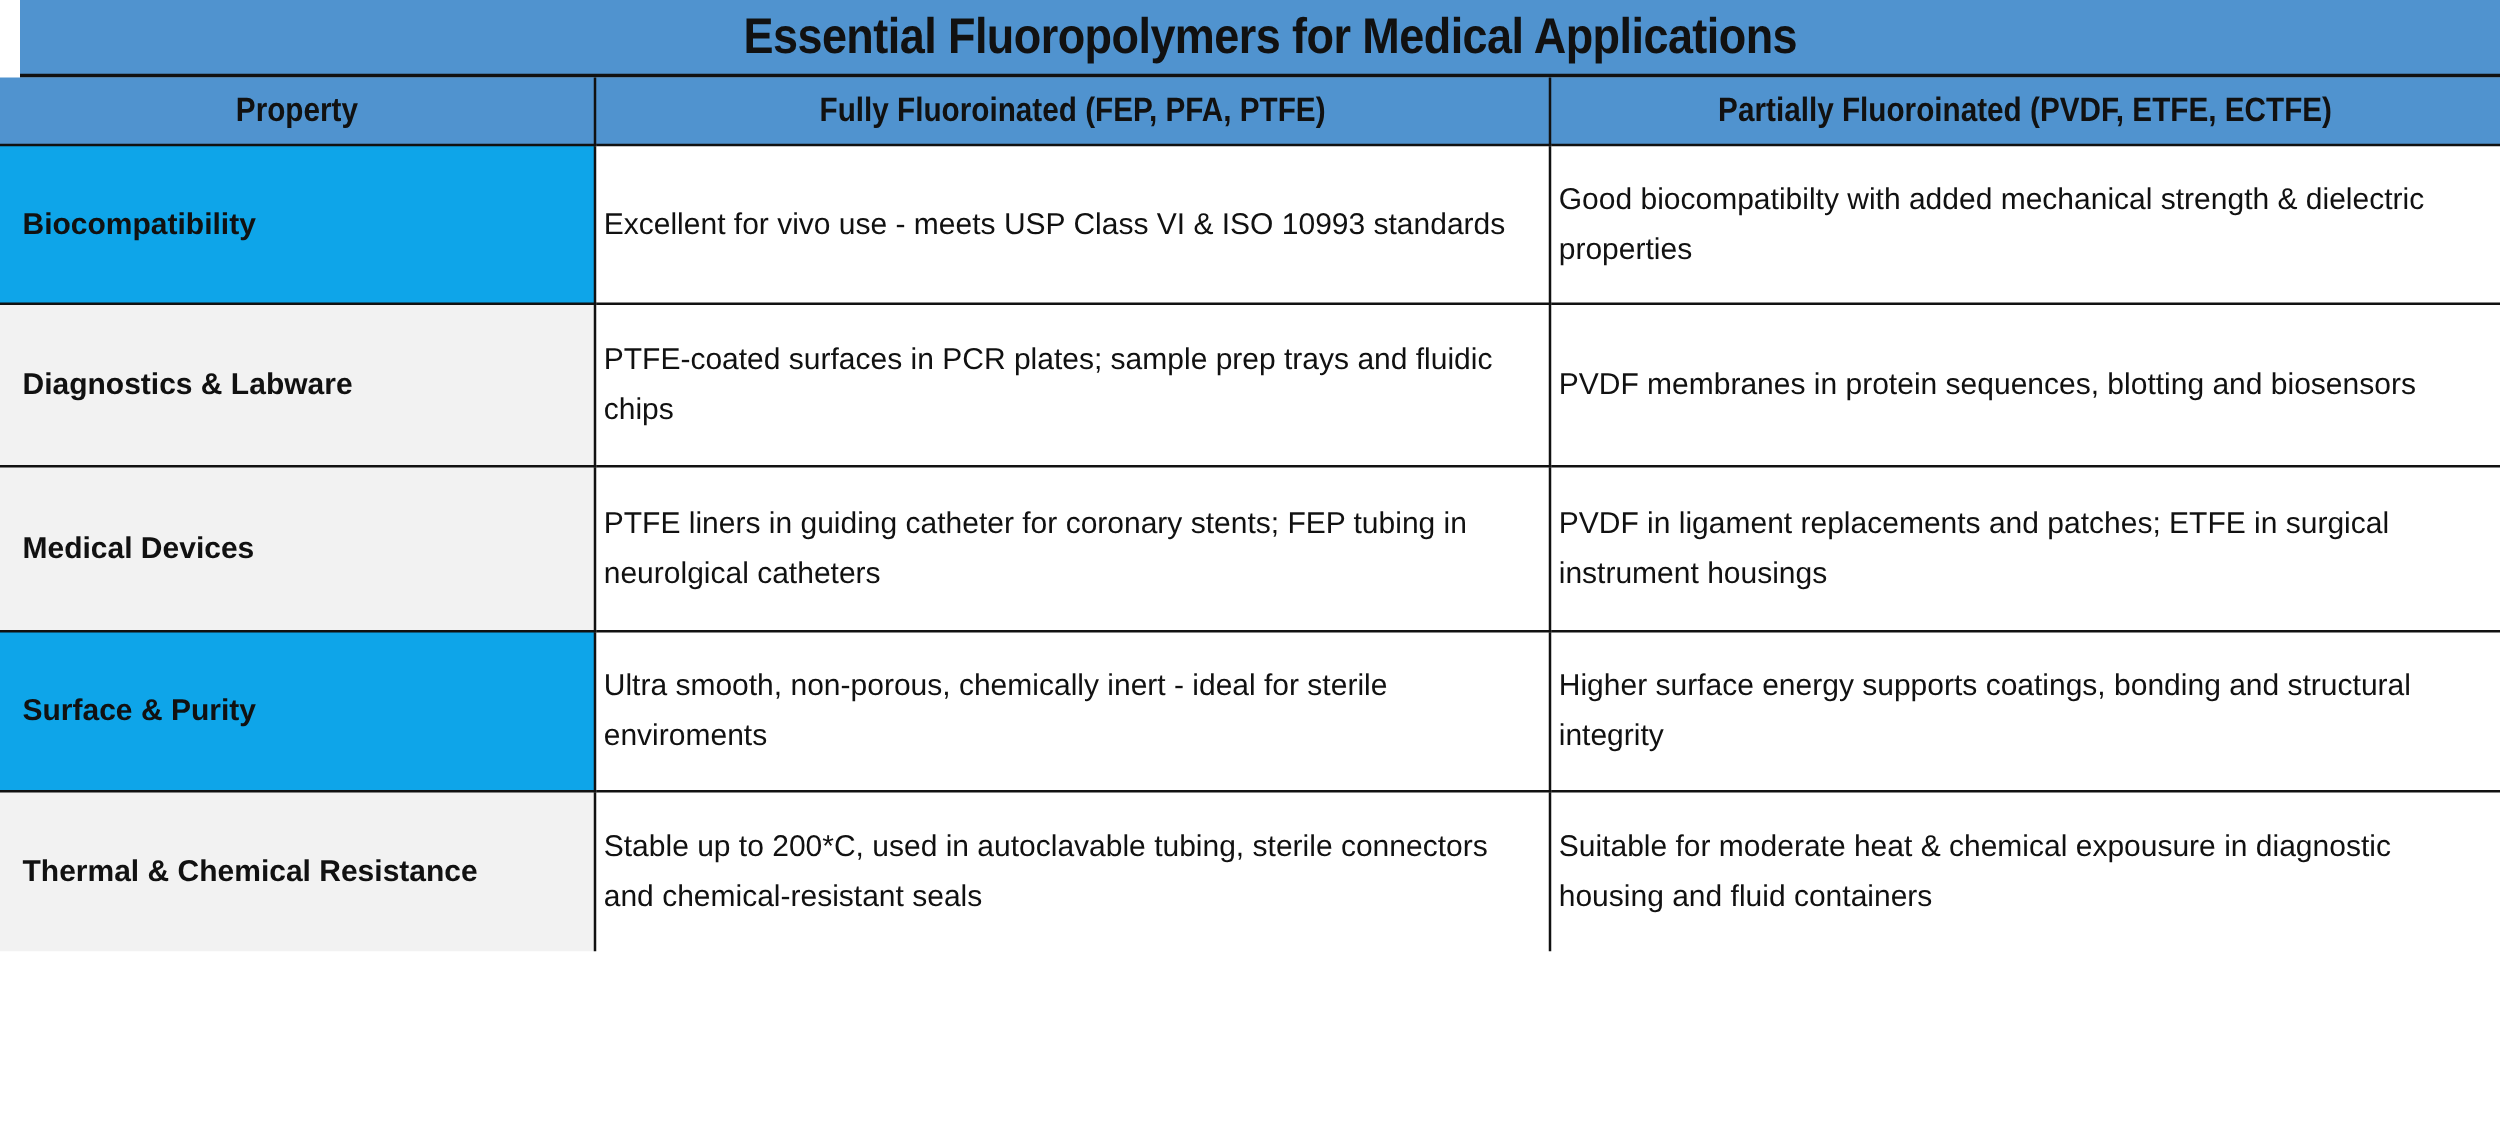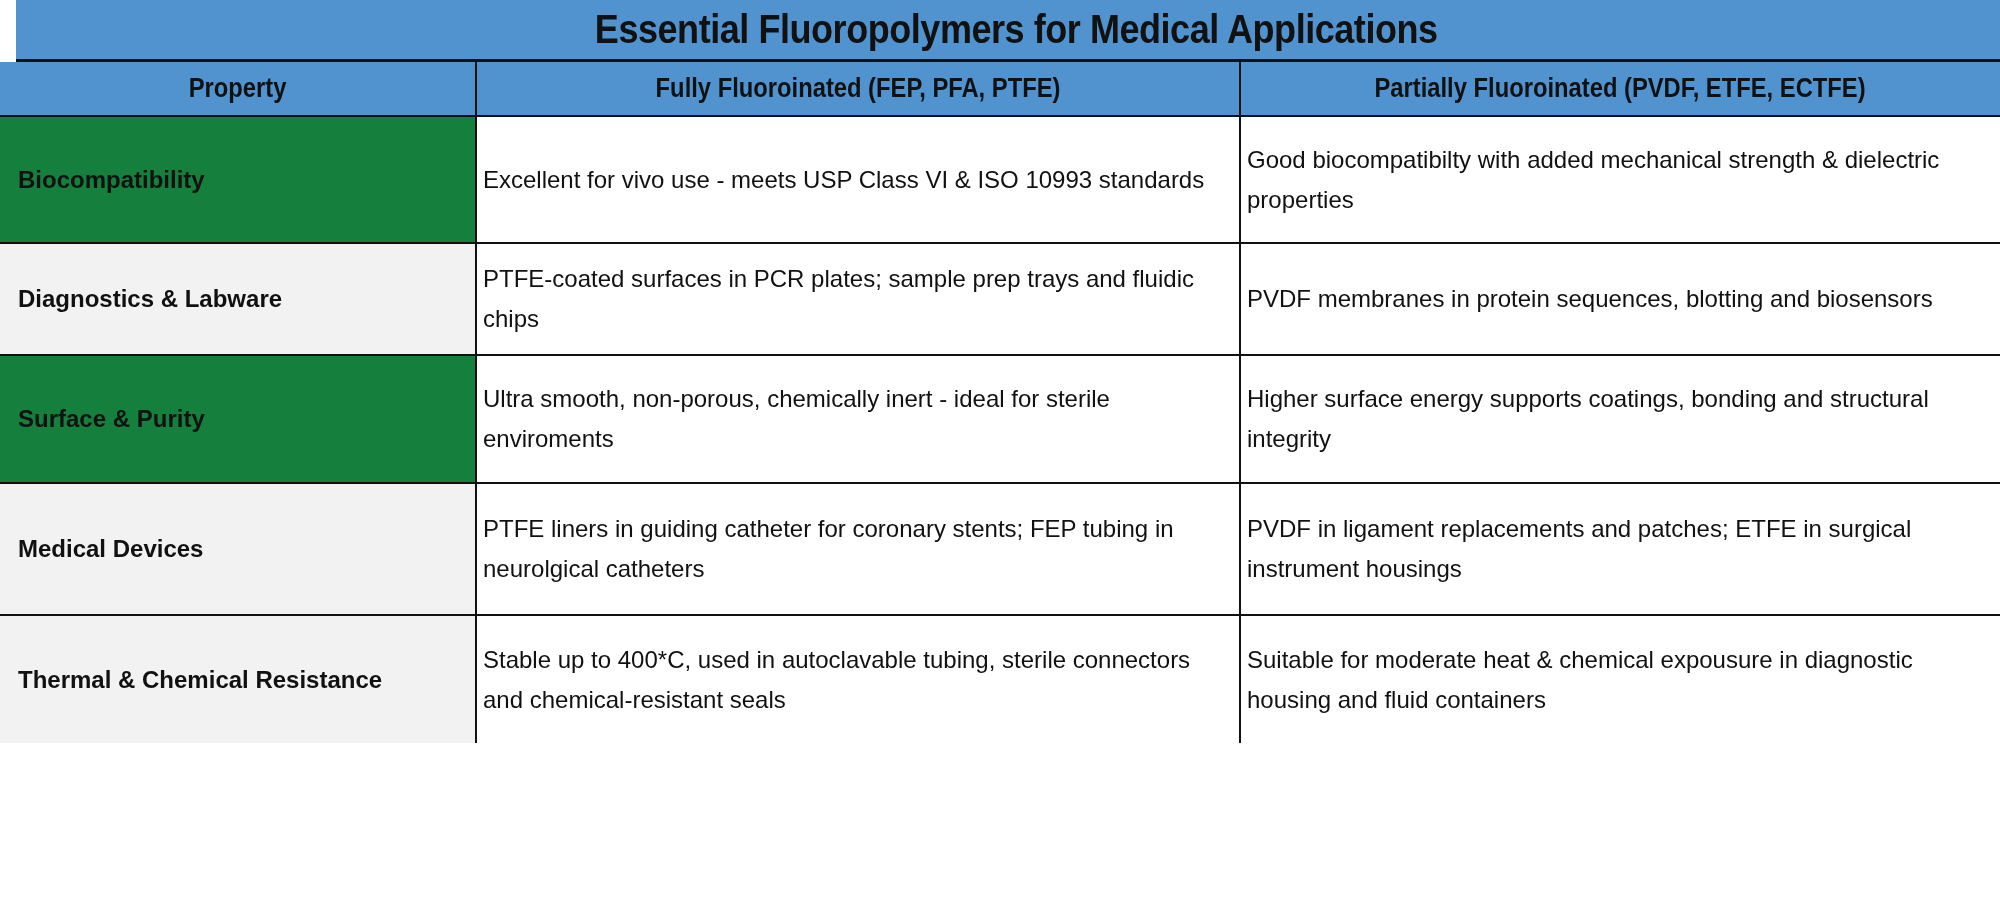--- a/index.html
+++ b/index.html
@@ -24,21 +24,21 @@
   th {
     background:#5093CF; height:53px; font-size:27px; font-weight:bold; color:#111;
     border:2px solid #111; border-top:none; padding:0; text-align:center; white-space:nowrap;
   }
   th span { display:inline-block; transform:scaleX(0.88); }
   td {
     border:2px solid #111; font-size:24px; line-height:40px; vertical-align:middle;
     padding:0 6px; text-align:left;
   }
   td.prop { font-weight:bold; padding-left:18px; font-size:24px; }
-  td.prop.dark { background:#15803d; }
+  td.prop.dark { background:#0ea5e9; }
   td.prop.light { background:#F2F2F2; }
   td.val { background:#ffffff; }
   tr:last-child td { border-bottom:none; }
   td:first-child, th:first-child { border-left:none;margin-top:24px; }
   td:last-child, th:last-child { border-right:none; }
 </style>
 </head>
 <body>
 
 <div class="sheet">
@@ -58,35 +58,35 @@
         <th><span>Fully Fluoroinated (FEP, PFA, PTFE)</span></th>
         <th><span>Partially Fluoroinated (PVDF, ETFE, ECTFE)</span></th>
       </tr>
     </thead>
     <tbody>
       <tr style="height:127px">
         <td class="prop dark">Biocompatibility</td>
         <td class="val">Excellent for vivo use - meets USP Class VI &amp; ISO 10993 standards</td>
         <td class="val">Good biocompatibilty with added mechanical strength &amp; dielectric properties</td>
       </tr>
-      <tr style="height:112px">
+      <tr style="height:130px">
         <td class="prop light">Diagnostics &amp; Labware</td>
         <td class="val">PTFE-coated surfaces in PCR plates; sample prep trays and fluidic chips</td>
         <td class="val">PVDF membranes in protein sequences, blotting and biosensors</td>
-      </tr>
-      <tr style="height:128px">
-        <td class="prop dark">Surface &amp; Purity</td>
-        <td class="val">Ultra smooth, non-porous, chemically inert - ideal for sterile enviroments</td>
-        <td class="val">Higher surface energy supports coatings, bonding and structural integrity</td>
       </tr>
       <tr style="height:132px">
         <td class="prop light">Medical Devices</td>
         <td class="val">PTFE liners in guiding catheter for coronary stents; FEP tubing in neurolgical catheters</td>
         <td class="val">PVDF in ligament replacements and patches; ETFE in surgical instrument housings</td>
       </tr>
       <tr style="height:128px">
+        <td class="prop dark">Surface &amp; Purity</td>
+        <td class="val">Ultra smooth, non-porous, chemically inert - ideal for sterile enviroments</td>
+        <td class="val">Higher surface energy supports coatings, bonding and structural integrity</td>
+      </tr>
+      <tr style="height:128px">
         <td class="prop light">Thermal &amp; Chemical Resistance</td>
-        <td class="val">Stable up to 400*C, used in autoclavable tubing, sterile connectors and chemical-resistant seals</td>
+        <td class="val">Stable up to 200*C, used in autoclavable tubing, sterile connectors and chemical-resistant seals</td>
         <td class="val">Suitable for moderate heat &amp; chemical expousure in diagnostic housing and fluid containers</td>
       </tr>
     </tbody>
   </table>
 </div>
 
 </body></html>

